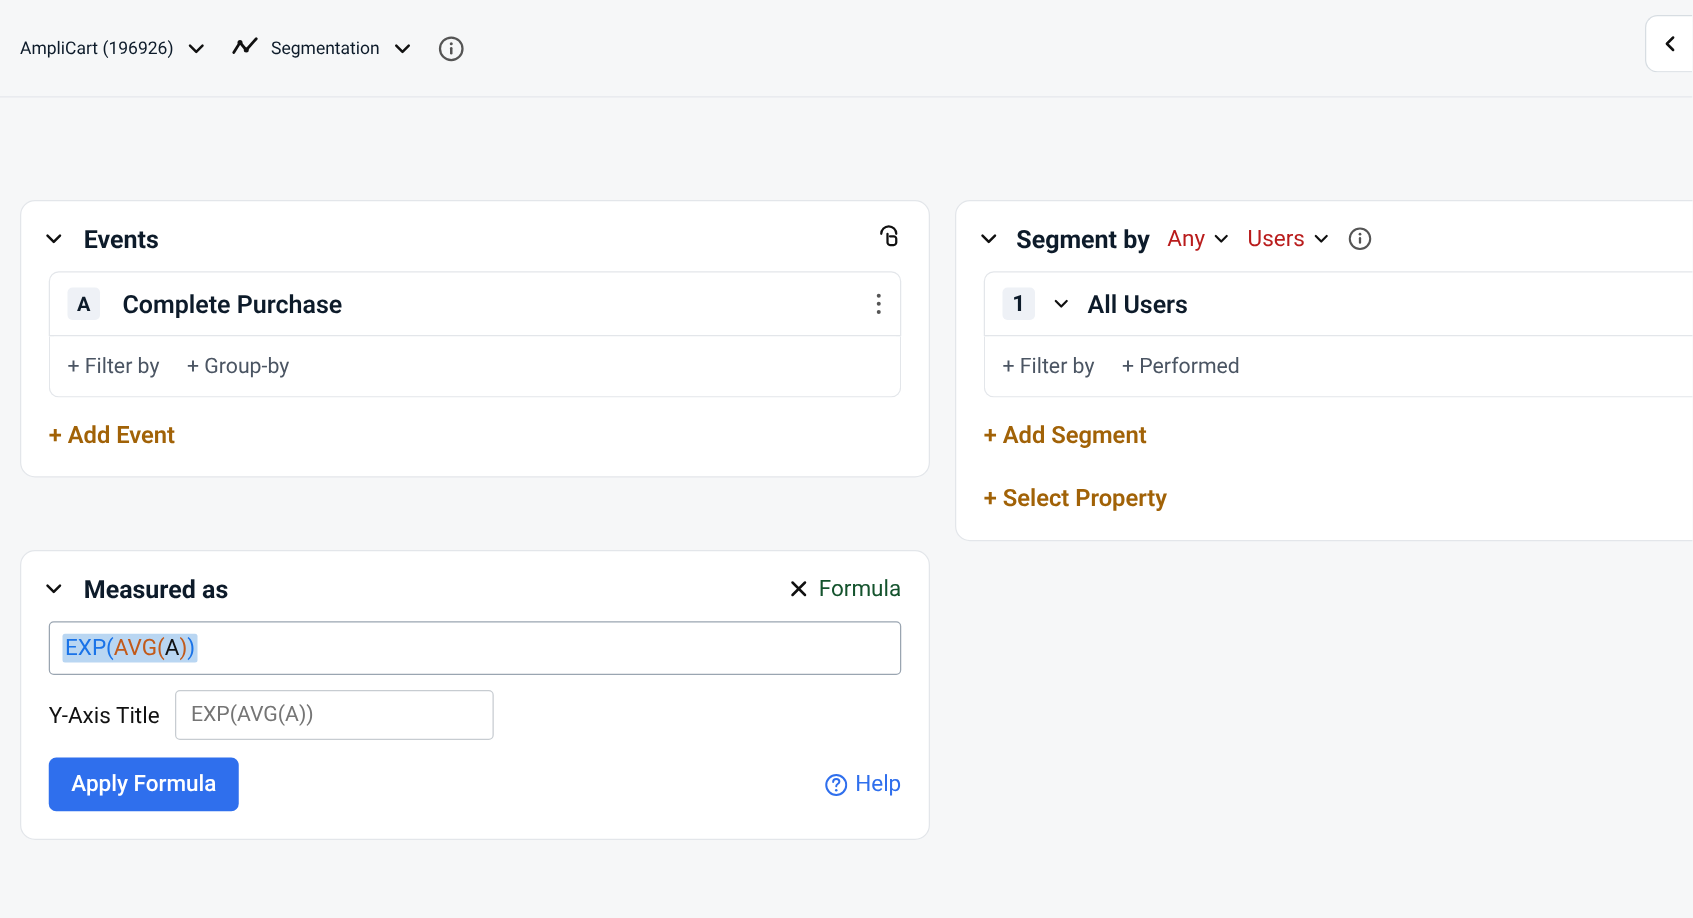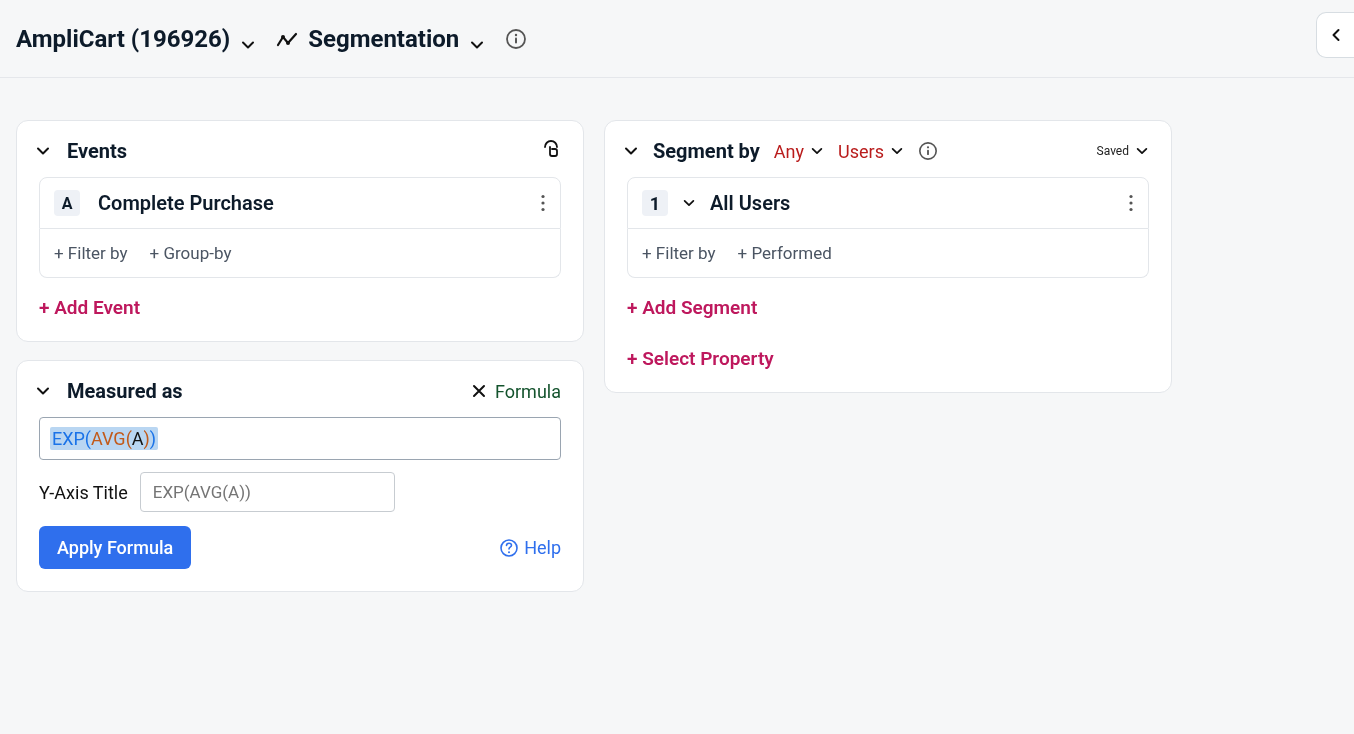--- a/index.html
+++ b/index.html
@@ -15,39 +15,40 @@
   .topbar {
     height: 78px;
     display: flex;
     align-items: center;
     padding: 0 16px;
     border-bottom: 1px solid #e5e7eb;
     gap: 20px;
   }
   .crumb {
     display: flex;
-    align-items: flex-end;
+    align-items: center;
     gap: 10px;
-    font-size: 24px;
-    font-weight: 700;
+    font-size: 14px;
+    font-weight: 400;
     cursor: pointer;
   }
   .content {
     padding: 42px 16px 20px 16px;
     display: flex;
     gap: 20px;
     align-items: flex-start;
   }
   .col { display: flex; flex-direction: column; gap: 18px; }
   .card {
     background: #fff;
     border: 1px solid #e3e6ea;
     border-radius: 12px;
-    width: 568px;
+    width: 728px;
     padding: 0;
+    margin-top: 40px;
   }
   .card-header {
     display: flex;
     align-items: center;
     gap: 12px;
     padding: 18px 22px 14px 18px;
     justify-content: space-between;
   }
   .card-header-left {
     display: flex;
@@ -95,21 +96,21 @@
     margin: 0 22px;
     padding: 14px 14px;
     display: flex;
     gap: 22px;
     font-size: 17px;
     color: #4b5563;
   }
   .add-action {
     padding: 18px 22px 22px 22px;
     font-size: 19px;
-    color: #be185d;
+    color: #a16207;
     font-weight: 600;
     cursor: pointer;
   }
   .formula-input-wrap {
     border: 1px solid #9aa5b1;
     border-radius: 4px;
     margin: 0 22px;
     padding: 10px 10px;
     font-size: 18px;
     font-family: inherit;

